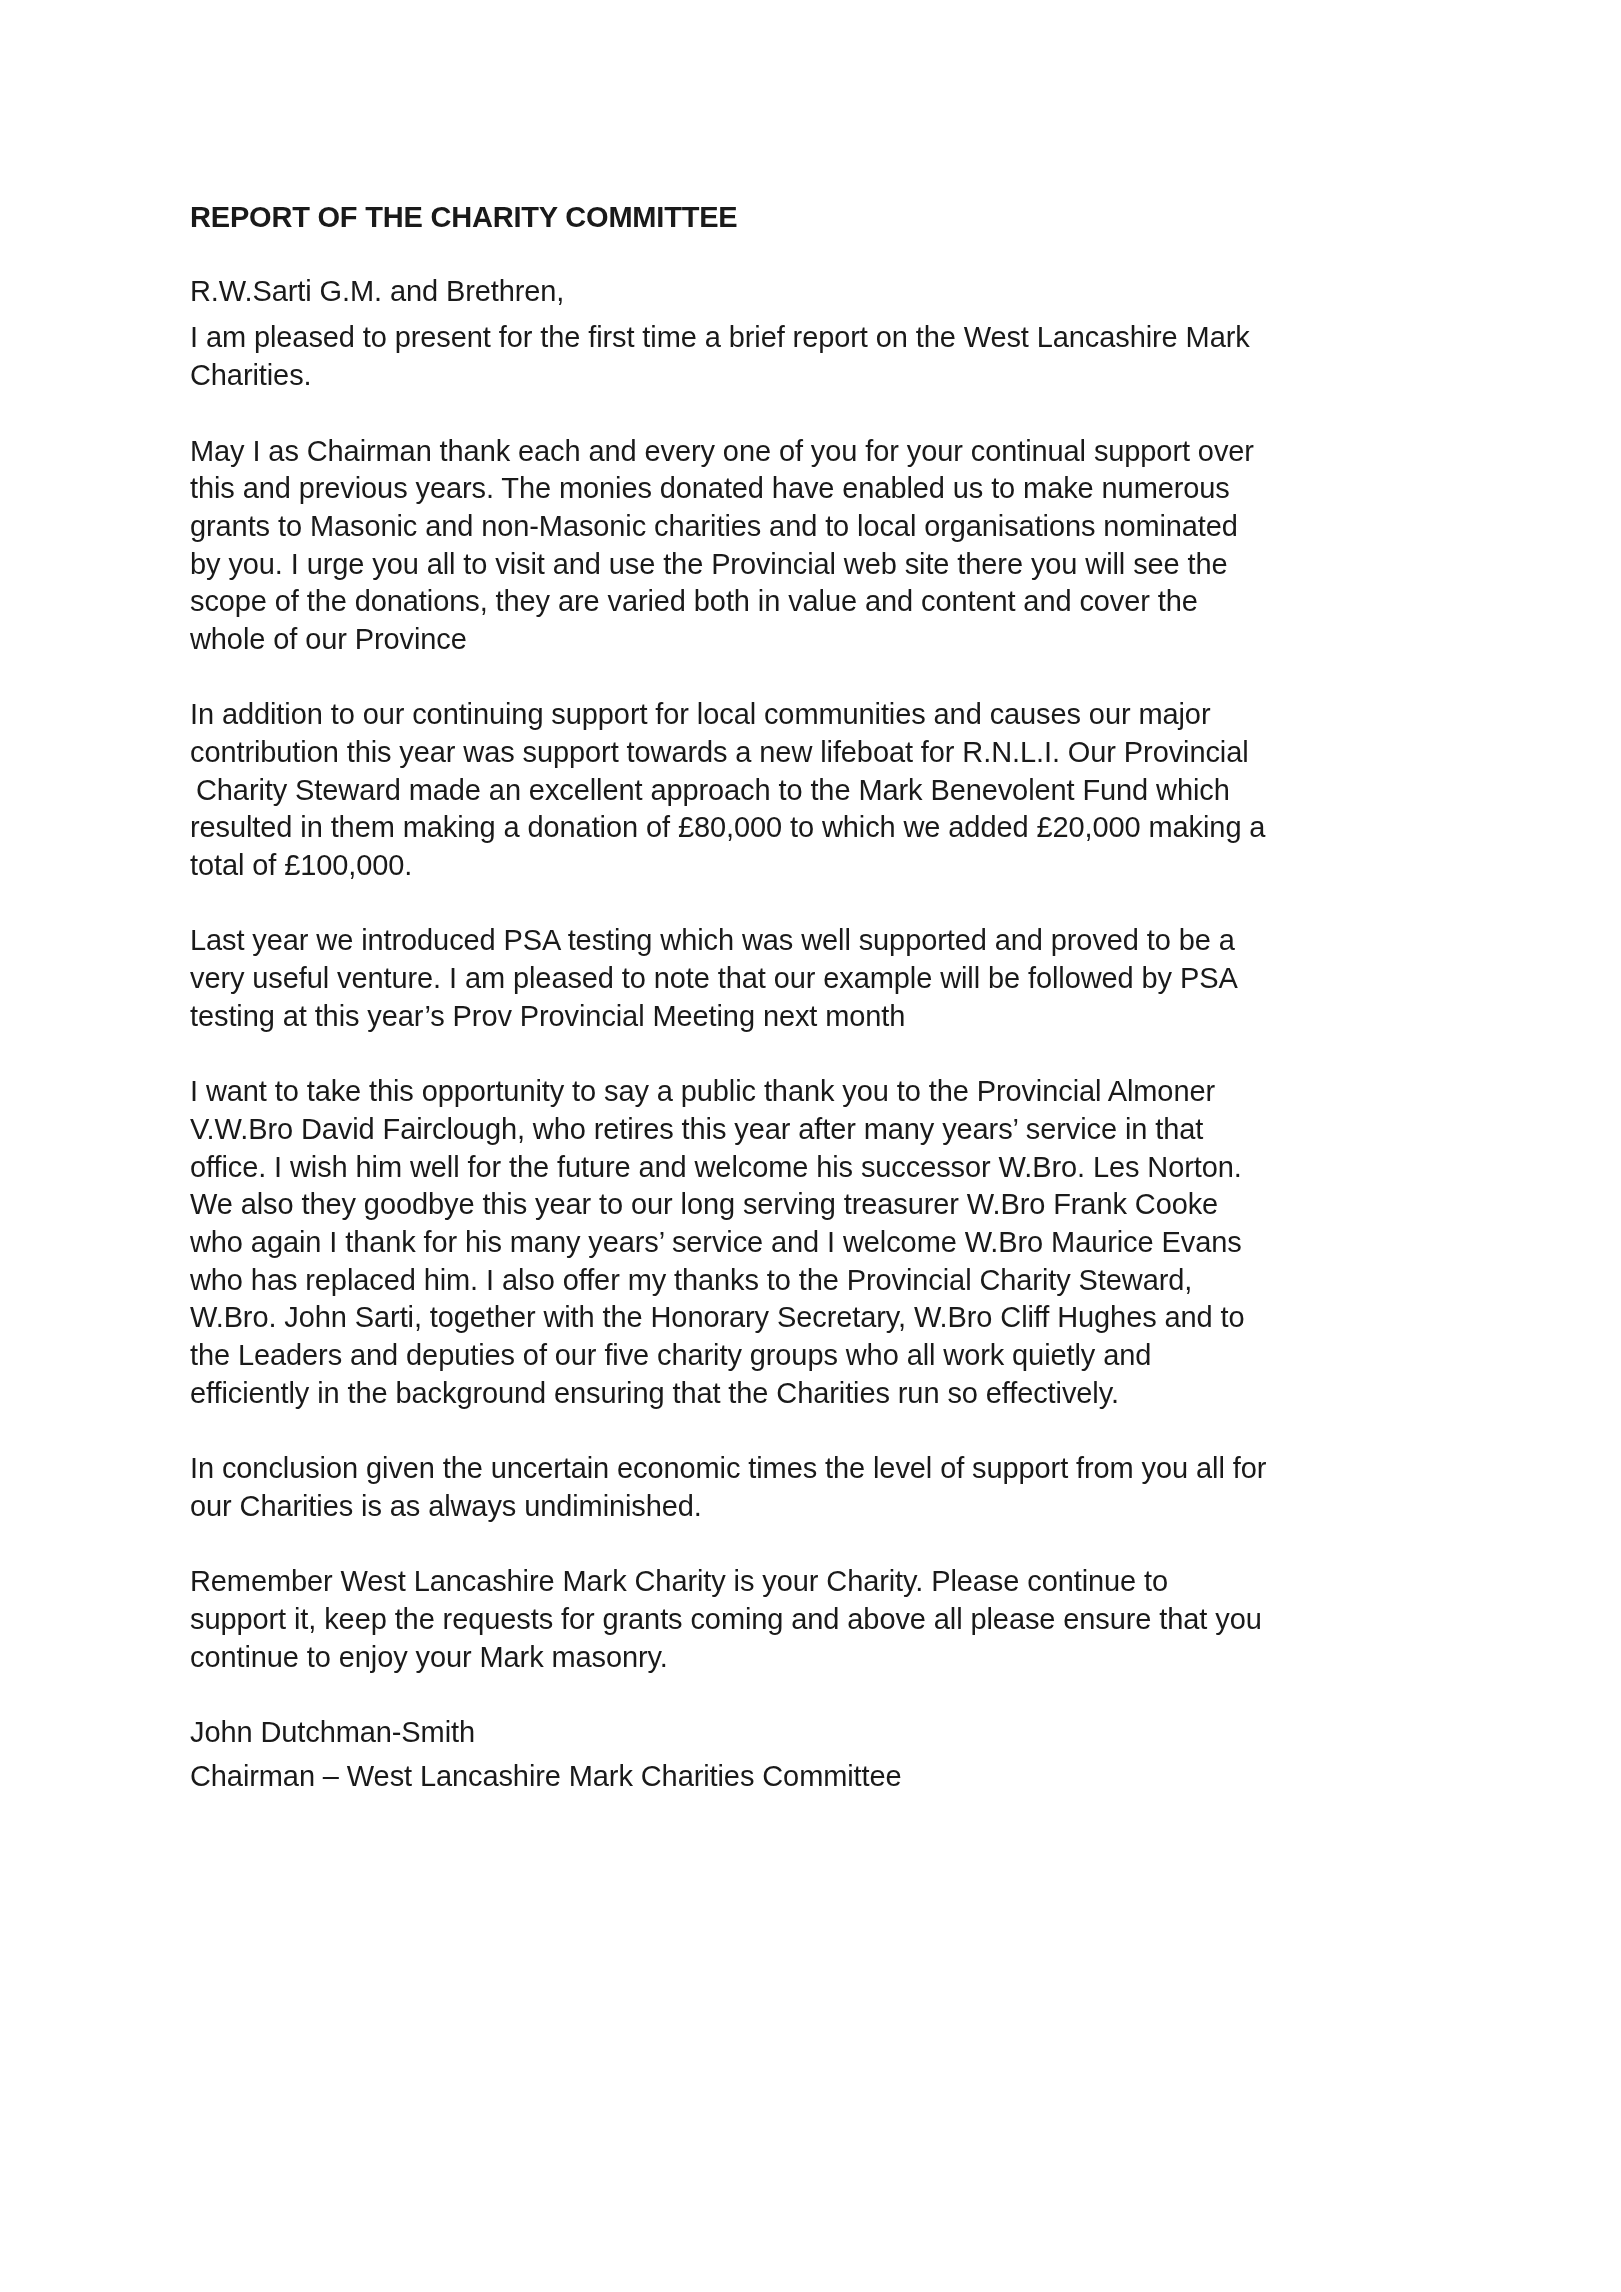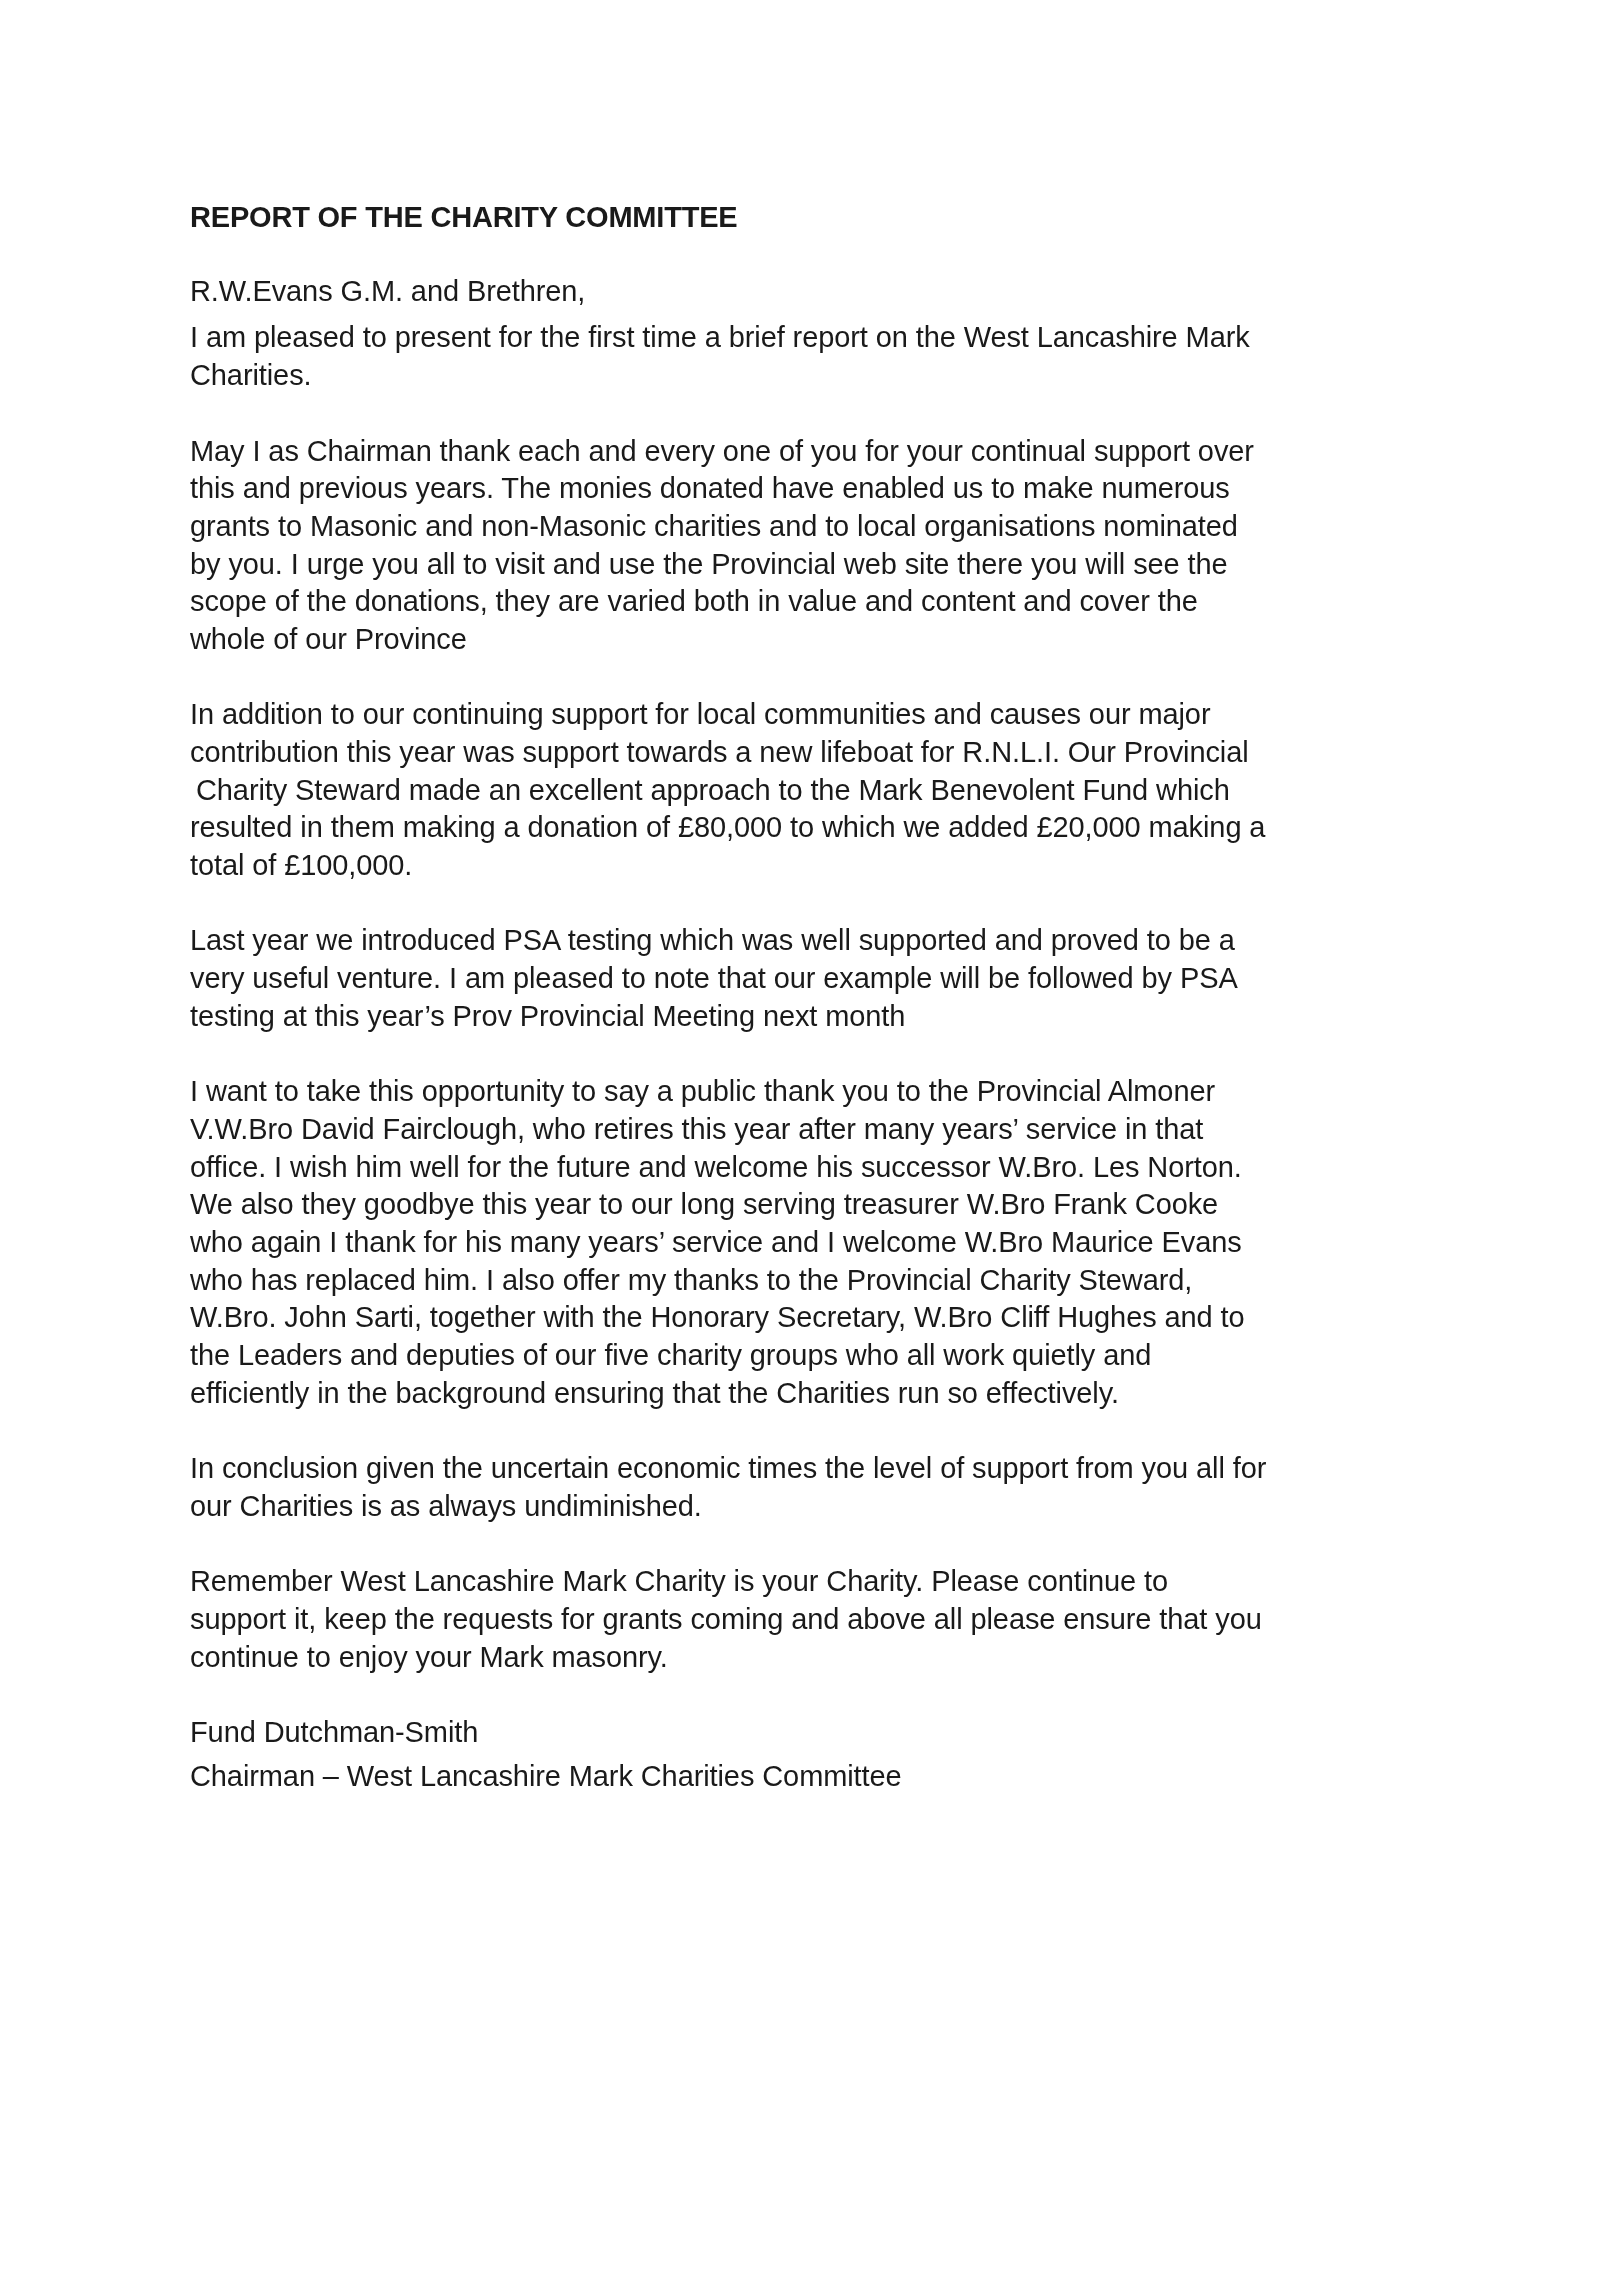--- a/index.html
+++ b/index.html
@@ -34,21 +34,21 @@
     .title {
       font-weight: bold;
       letter-spacing: -0.2px;
     }
   </style>
 </head>
 <body>
 
 <div class="page">
   <div class="line title" id="title-line" style="top: 202px;">REPORT OF THE CHARITY COMMITTEE</div>
-  <div class="line" id="greeting-line" style="top: 276px;">R.W.Evans G.M. and Brethren,</div>
+  <div class="line" id="greeting-line" style="top: 276px;">R.W.Sarti G.M. and Brethren,</div>
   <div id="paragraphs">
       <div>
         <div class="line" style="top: 322px;">I am pleased to present for the first time a brief report on the West Lancashire Mark</div>
         <div class="line" style="top: 360px;">Charities.</div>
       </div>
       <div>
         <div class="line" style="top: 436px;">May I as Chairman thank each and every one of you for your continual support over</div>
         <div class="line" style="top: 473px;">this and previous years. The monies donated have enabled us to make numerous</div>
         <div class="line" style="top: 511px;">grants to Masonic and non-Masonic charities and to local organisations nominated</div>
         <div class="line" style="top: 549px;">by you. I urge you all to visit and use the Provincial web site there you will see the</div>
@@ -81,16 +81,16 @@
       <div>
         <div class="line" style="top: 1453px;">In conclusion given the uncertain economic times the level of support from you all for</div>
         <div class="line" style="top: 1491px;">our Charities is as always undiminished.</div>
       </div>
       <div>
         <div class="line" style="top: 1566px;">Remember West Lancashire Mark Charity is your Charity. Please continue to</div>
         <div class="line" style="top: 1604px;">support it, keep the requests for grants coming and above all please ensure that you</div>
         <div class="line" style="top: 1642px;">continue to enjoy your Mark masonry.</div>
       </div>
     </div>
-  <div class="line" id="sig-name" style="top: 1717px;">Fund Dutchman-Smith</div>
+  <div class="line" id="sig-name" style="top: 1717px;">John Dutchman-Smith</div>
   <div class="line" id="sig-role" style="top: 1761px;">Chairman – West Lancashire Mark Charities Committee</div>
 </div>
 
 
 </body></html>

